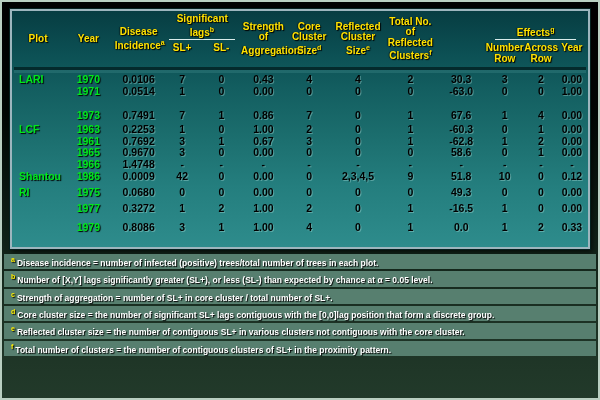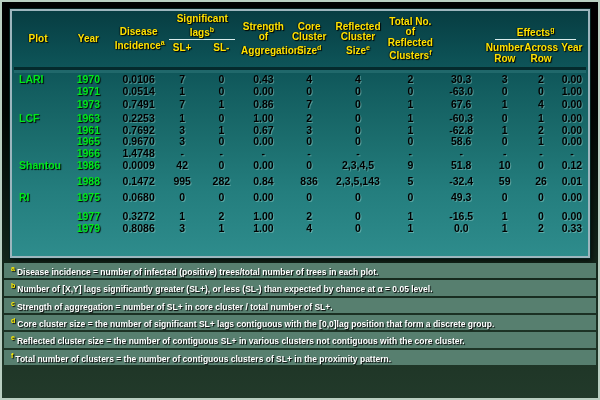--- a/index.html
+++ b/index.html
@@ -36,23 +36,23 @@
   }
   .hc sup { font-size:7px; vertical-align:super; }
   .span2 { grid-row:1/3; align-self:center; }
   .r2 { grid-row:2; align-self:start; padding-top:1px; }
   .c1{grid-column:1}.c2{grid-column:2}.c3{grid-column:3}.c4{grid-column:4}.c5{grid-column:5}
   .c6{grid-column:6}.c7{grid-column:7}.c8{grid-column:8}.c9{grid-column:9}.c10{grid-column:10}
   .c11{grid-column:11}.c12{grid-column:12}.c13{grid-column:13}
   .grp-lags { grid-column:4/6; grid-row:1; align-self:end; padding:0 8px 1px; border-bottom:1px solid #d9ecec; margin:0 6px 2px; }
   .grp-effects { grid-column:11/14; grid-row:1; align-self:end; padding:0 8px 1px; border-bottom:1px solid #d9ecec; margin:0 10px 2px; }
 
-  .tbody { padding:4px 0 21px; }
+  .tbody { padding:4px 0 13px; }
   .trow { align-items:center; height:11.8px; }
-  .trow:nth-child(3){margin-top:1px}
+  .trow:nth-child(3){margin-top:12px}
   .trow:nth-child(4){margin-top:2px}
   .trow:nth-child(8){}
   .trow:nth-child(9){margin-top:4px}
   .trow:nth-child(10){margin-top:4px}
   .trow:nth-child(11){margin-top:8px}
   .tc {
     font-size:10.5px; font-weight:bold; line-height:11.8px; text-align:center;
     color:#000; text-shadow:1px 1px 0 rgba(175,225,220,.38);
     white-space:nowrap; overflow:visible;
   }
@@ -212,35 +212,20 @@
     <div class="tc">0.00</div>
     <div class="tc">0</div>
     <div class="tc">2,3,4,5</div>
     <div class="tc">9</div>
     <div class="tc">51.8</div>
     <div class="tc">10</div>
     <div class="tc">0</div>
     <div class="tc">0.12</div>
   </div>
 
-  <div class="trow grid-cols">
-    <div class="tc plot"></div>
-    <div class="tc year">1988</div>
-    <div class="tc">0.1472</div>
-    <div class="tc">995</div>
-    <div class="tc">282</div>
-    <div class="tc">0.84</div>
-    <div class="tc">836</div>
-    <div class="tc">2,3,5,143</div>
-    <div class="tc">5</div>
-    <div class="tc">-32.4</div>
-    <div class="tc">59</div>
-    <div class="tc">26</div>
-    <div class="tc">0.01</div>
-  </div>
 
   <div class="trow grid-cols">
     <div class="tc plot">RI</div>
     <div class="tc year">1975</div>
     <div class="tc">0.0680</div>
     <div class="tc">0</div>
     <div class="tc">0</div>
     <div class="tc">0.00</div>
     <div class="tc">0</div>
     <div class="tc">0</div>

